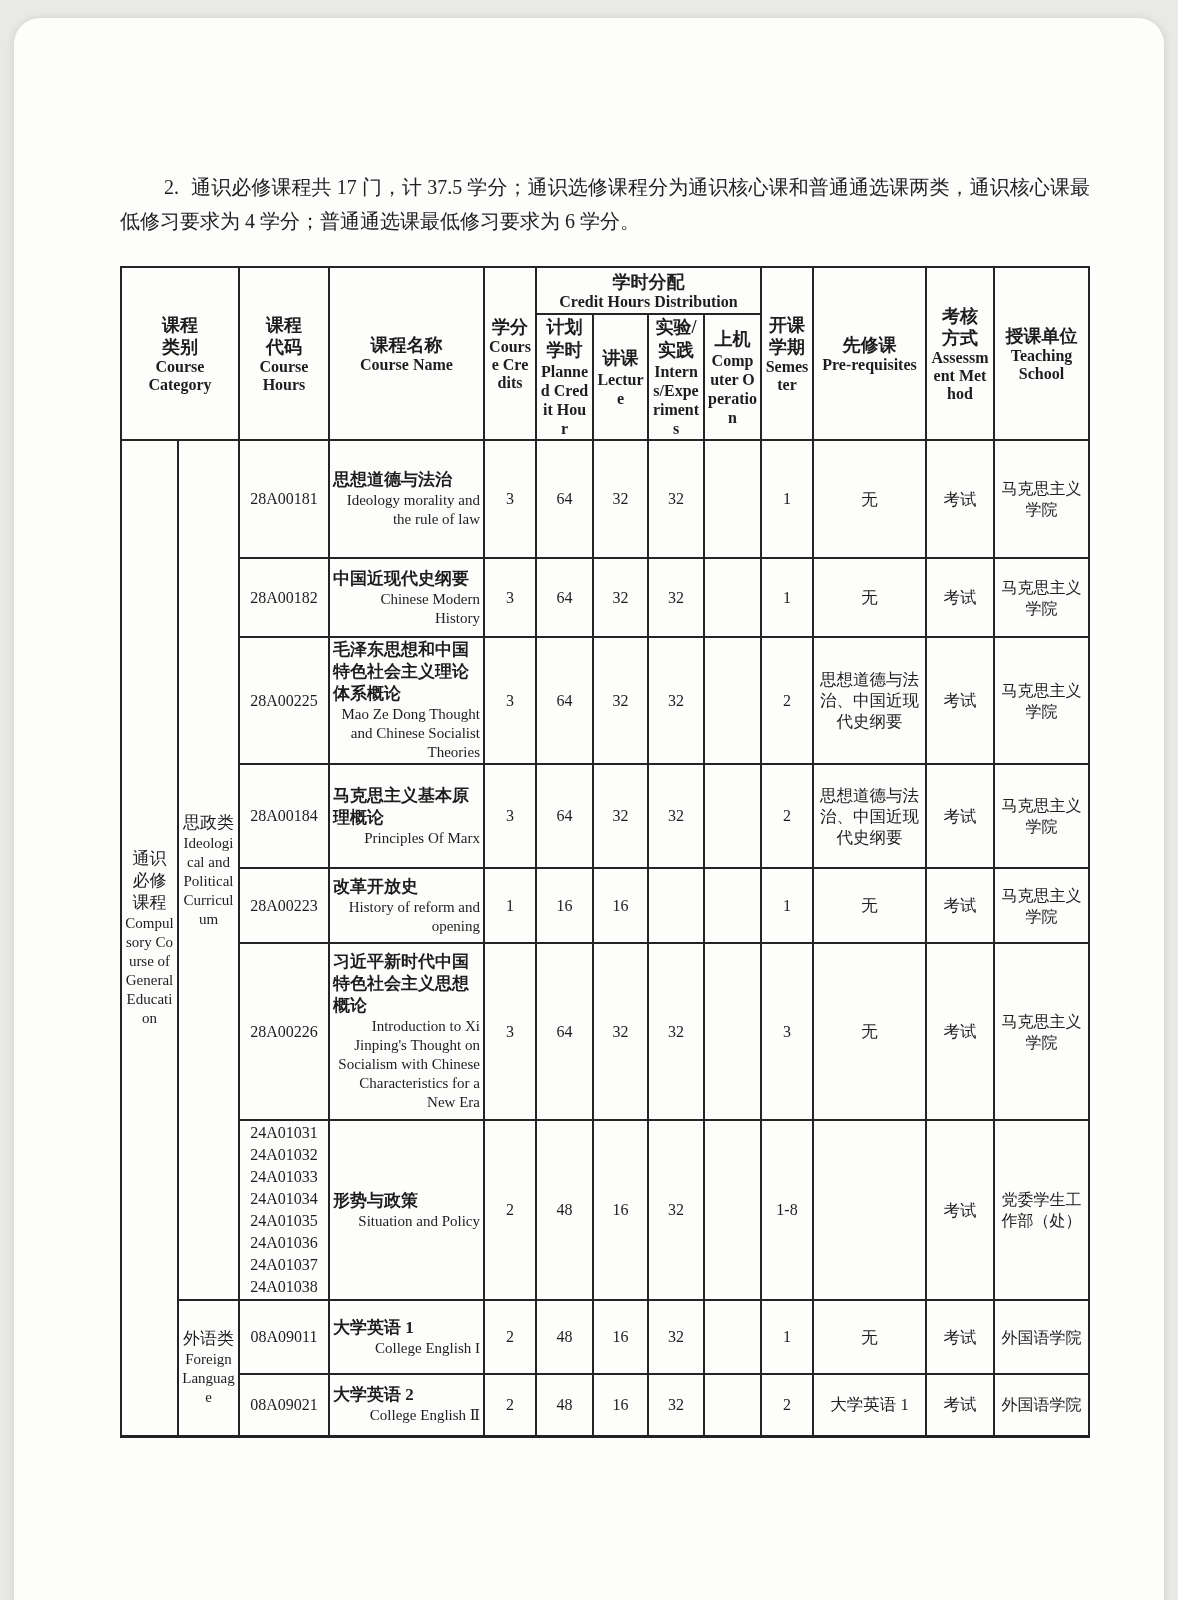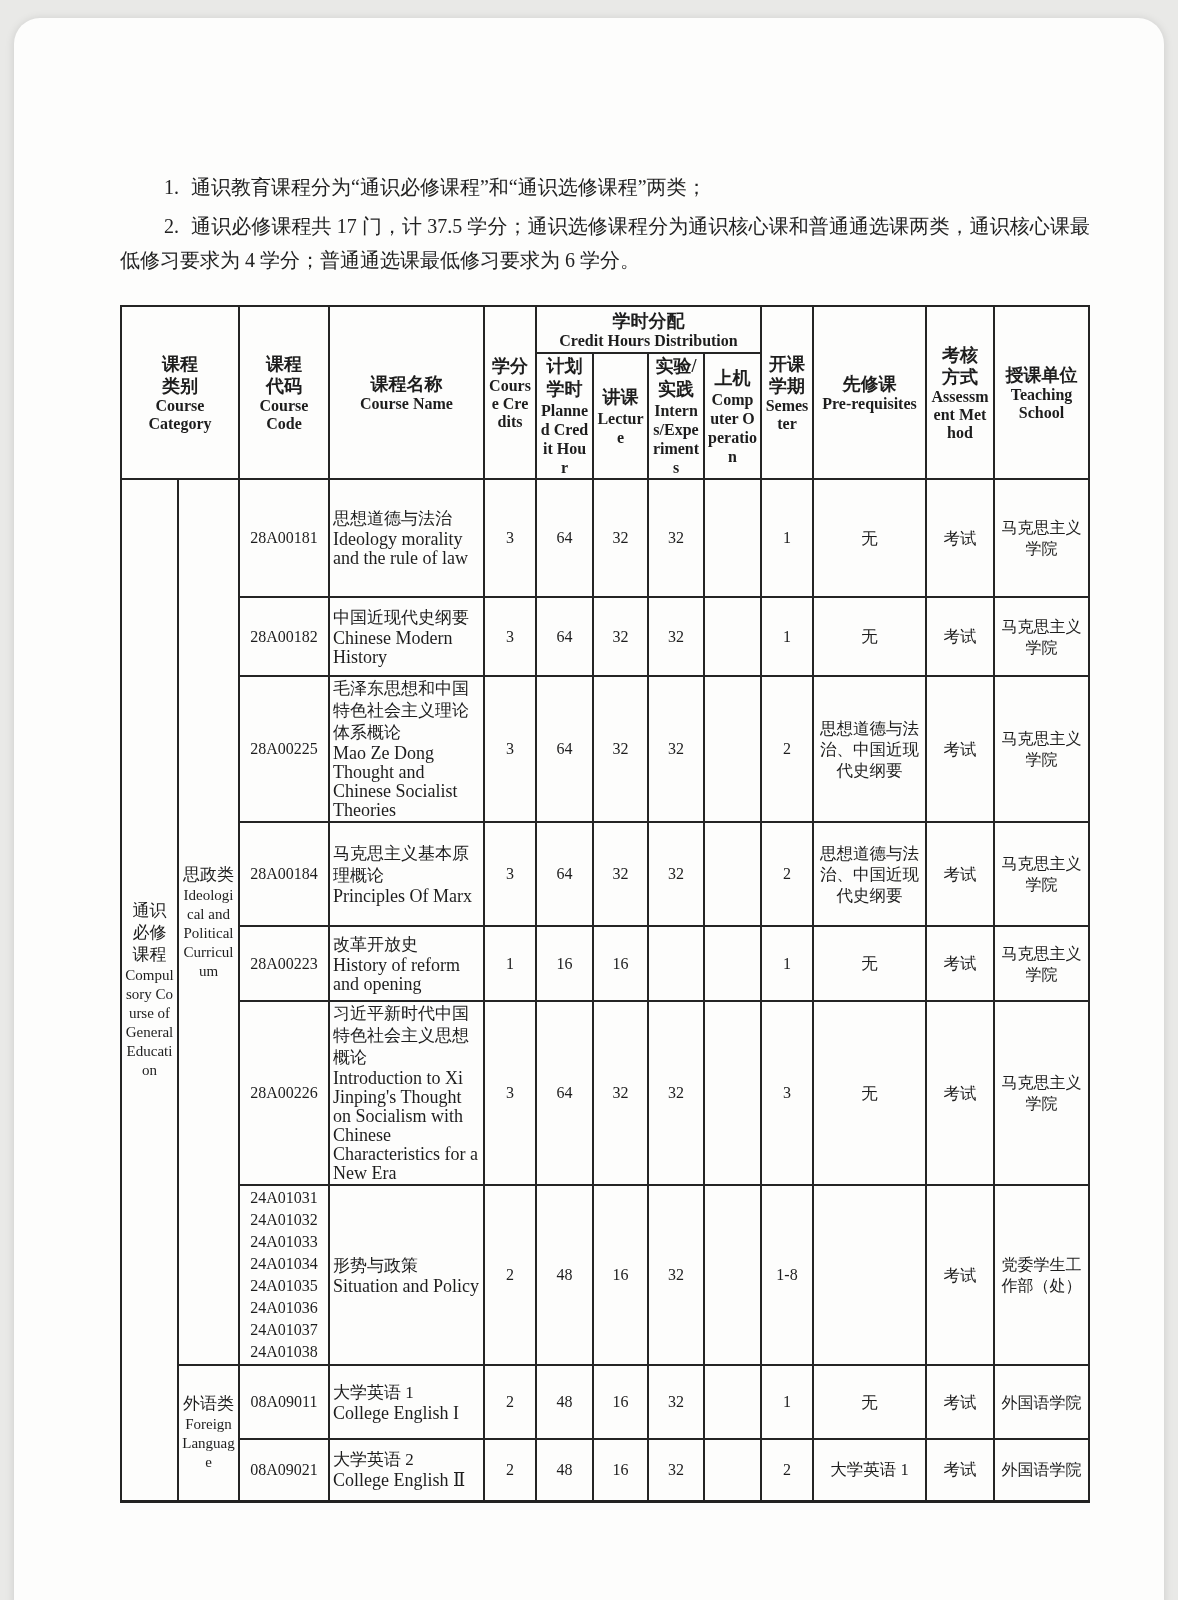--- a/index.html
+++ b/index.html
@@ -44,38 +44,37 @@
   tr.h-sub  { height:110px; }
 
   
   td.group .zh { display:block; font-size:17px; line-height:22px; white-space:pre-line; }
   td.group .en { display:block; font-size:15px; line-height:19px; word-break:break-all; }
 
   
   td.code { font-size:16px; }
   td.codes-multi { font-size:16px; line-height:22px; white-space:pre-line; text-align:center; }
   td.name { text-align:left; }
-  td.name .zh { display:block; font-size:17px; line-height:22px; }
-  td.name .en { display:block; font-size:18px; line-height:19px; }
+  td.name .zh { display:block; font-size:17px; line-height:22px;font-weight:bold; }
+  td.name .en { display:block; font-size:15px; line-height:19px;text-align:right; }
   td.num  { font-size:16px; }
   td.text-zh { font-size:16.5px; line-height:21px; }
   td.school  { font-size:16px; line-height:21px; }
 
   tr.r1 { height:118px; } tr.r2 { height:79px; }  tr.r3 { height:115px; }
   tr.r4 { height:104px; } tr.r5 { height:75px; }  tr.r6 { height:177px; }
   tr.r7 { height:177px; } tr.r8 { height:74px; }  tr.r9 { height:62px; }
 </style>
 </head>
 <body>
 
 <div class="page">
   <div class="content">
 
     <div class="notes">
-      <p><span class="marker">1.</span><span>通识教育课程分为“通识必修课程”和“通识选修课程”两类；</span></p>
       <p><span class="marker">2.</span><span>通识必修课程共 17 门，计 37.5 学分；通识选修课程分为通识核心课和普通通选课两类，通识核心课最低修习要求为 4 学分；普通通选课最低修习要求为 6 学分。</span></p>
     </div>
 
     <table class="curriculum">
       <colgroup>
         <col style="width:57px">
           <col style="width:61px">
           <col style="width:90px">
         <col style="width:155px">
           <col style="width:52px">
@@ -91,21 +90,21 @@
       <tbody>
           <tr class="h-top">
         <th rowspan="2" colspan="2">
           <span class="hzh">课程
 类别</span>
           <span class="hen">Course Category</span>
         </th>
         <th rowspan="2">
           <span class="hzh">课程
 代码</span>
-          <span class="hen">Course Code</span>
+          <span class="hen">Course Hours</span>
         </th>
         <th rowspan="2">
           <span class="hzh">课程名称</span>
           <span class="hen">Course Name</span>
         </th>
         <th rowspan="2" class="narrow">
           <span class="hzh">学分</span>
           <span class="hen">Course Credits</span>
         </th>
         <th colspan="4">

